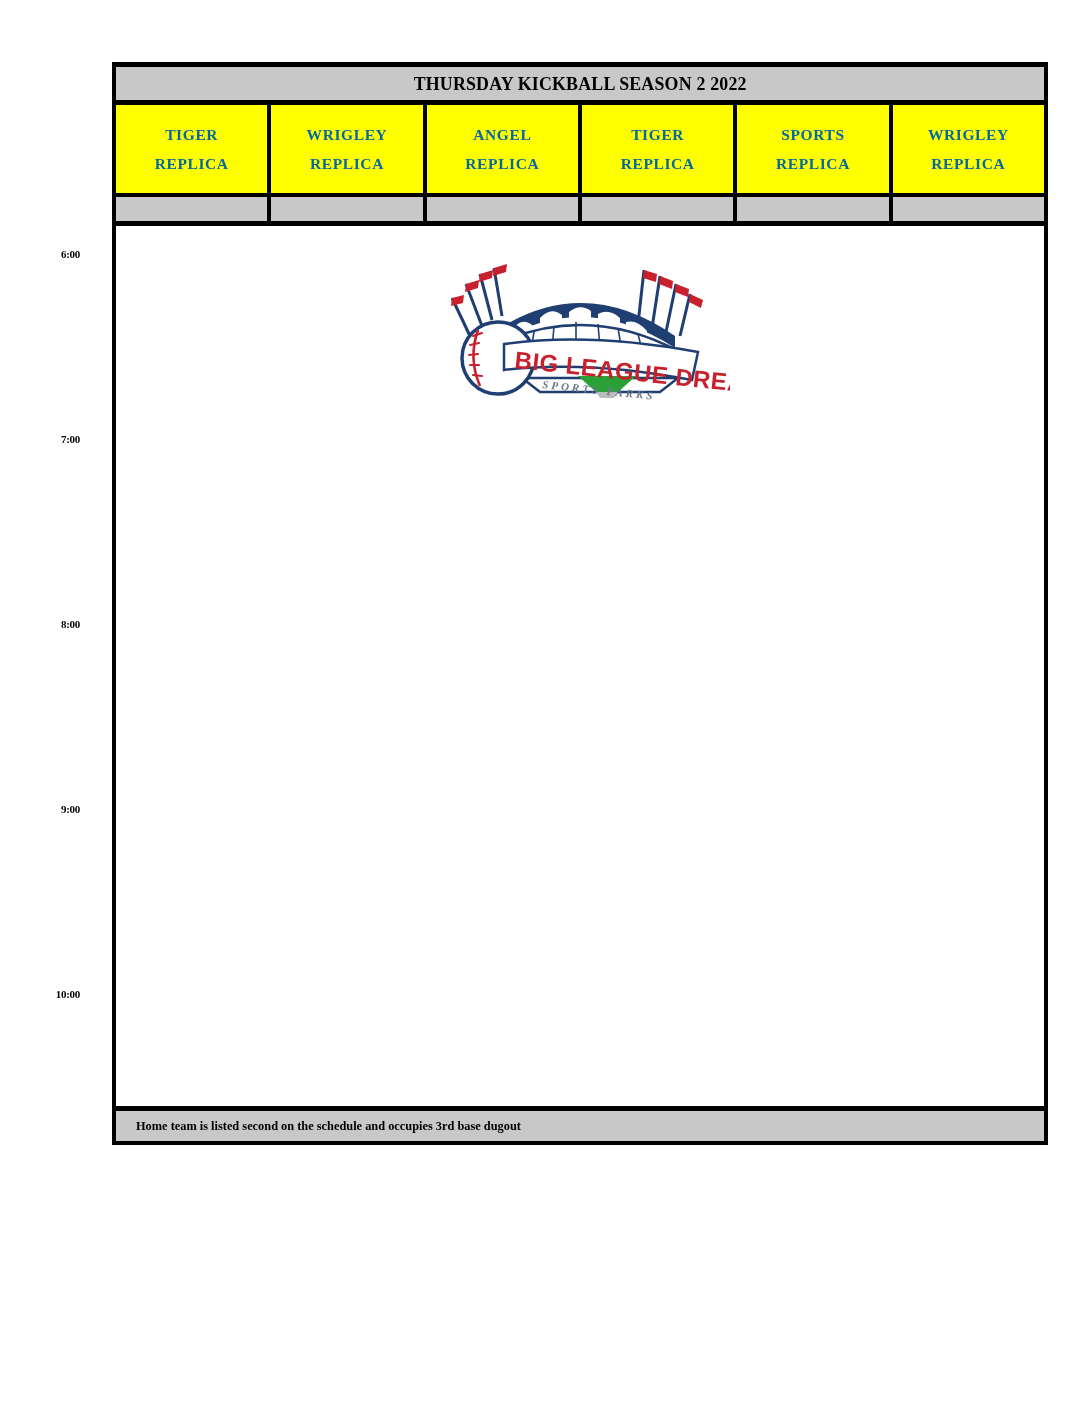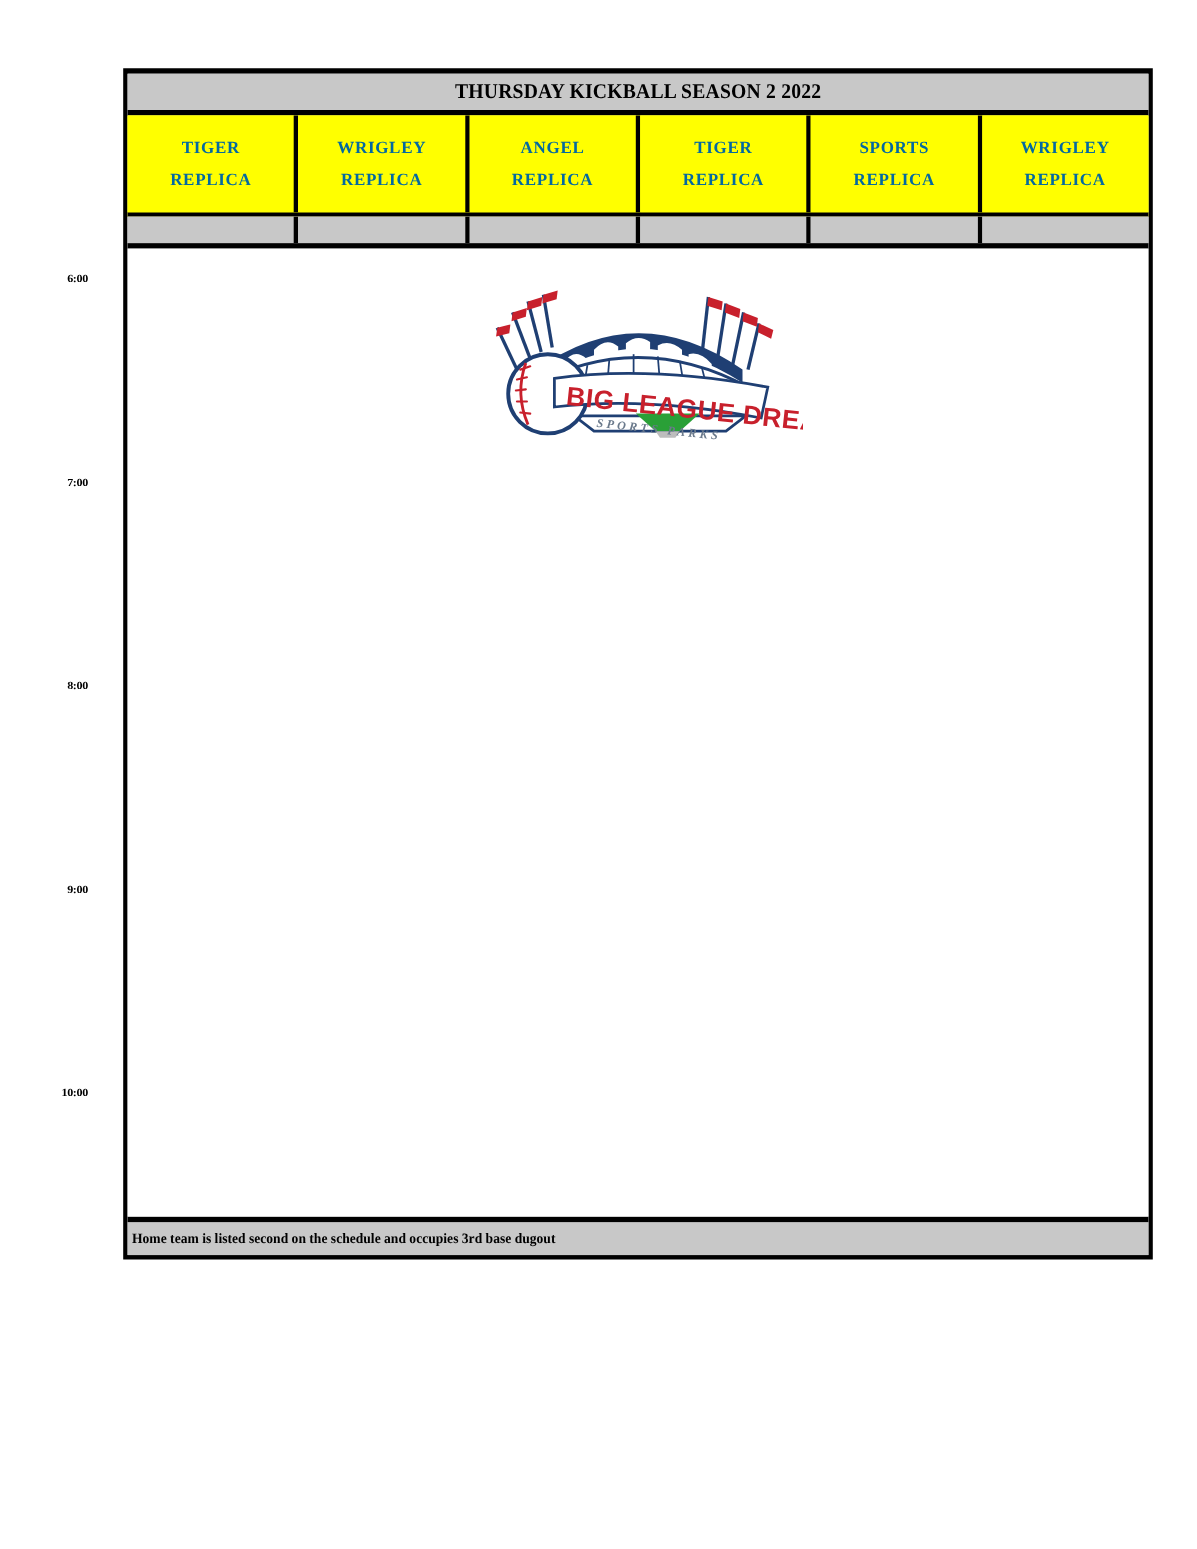--- a/index.html
+++ b/index.html
@@ -146,21 +146,21 @@
     transform: scaleX(0.9);
   }
 
   
   #footer-note-row {
     background: #c8c8c8;
     border-top: 5px solid #000000;
     height: 30px;
     display: flex;
     align-items: center;
-    padding-left: 4px;
+    padding-left: 20px;
   }
   #footer-note-row .note-text {
     font-family: "Liberation Serif", "DejaVu Serif", serif;
     font-weight: bold;
     font-size: 13px;
     color: #000000;
     white-space: nowrap;
     transform: scaleX(0.95);
     transform-origin: left center;
   }

